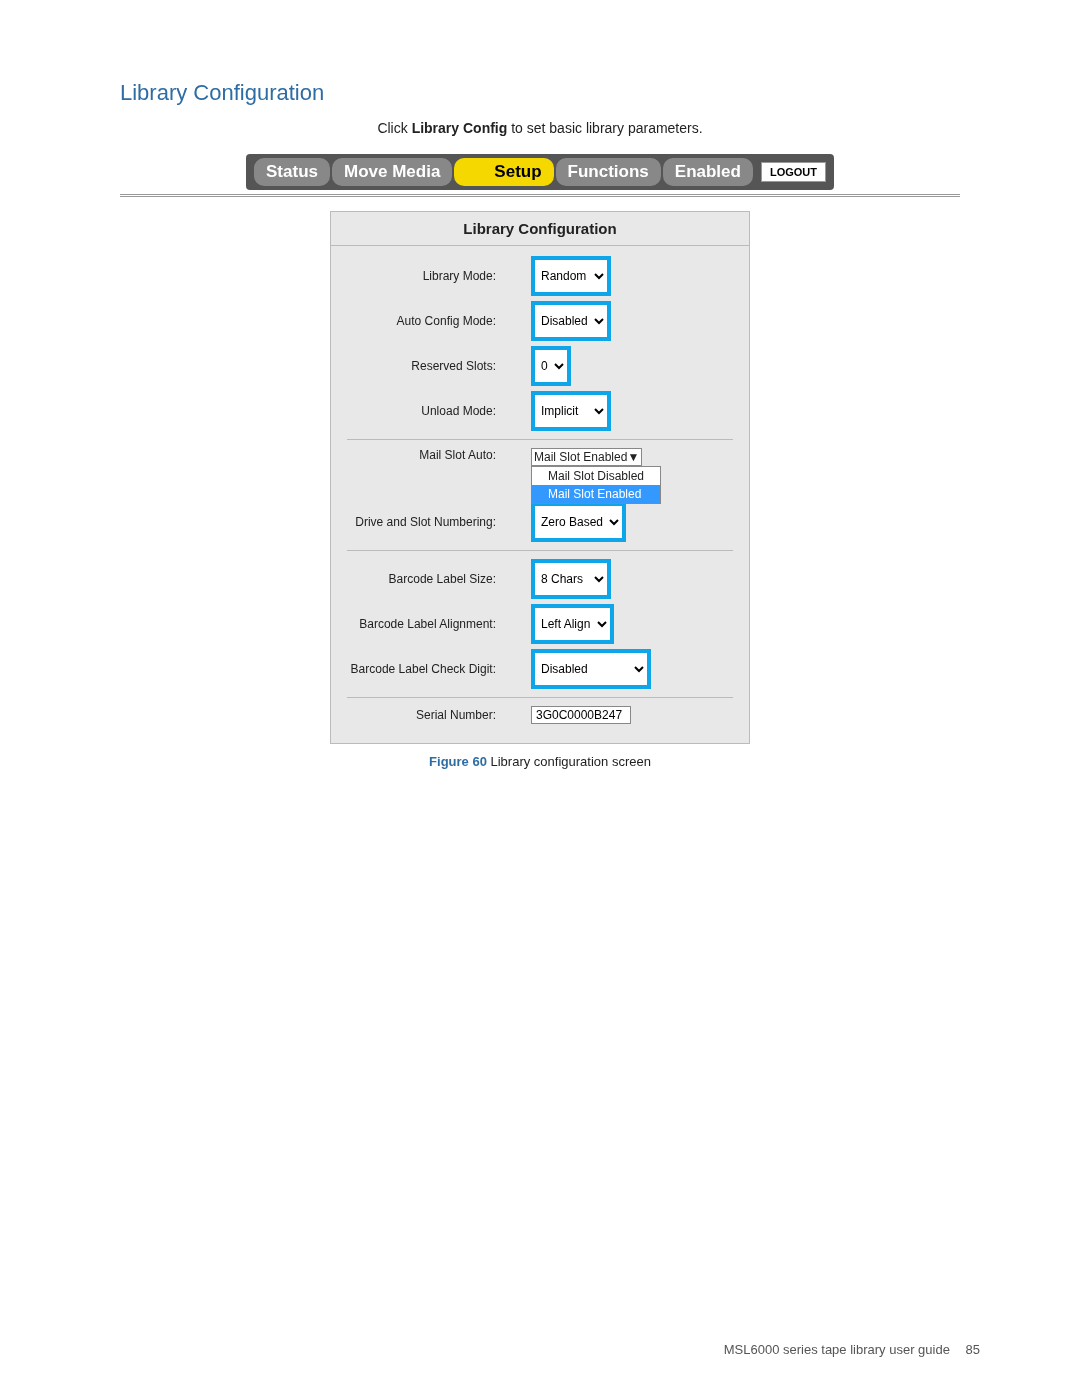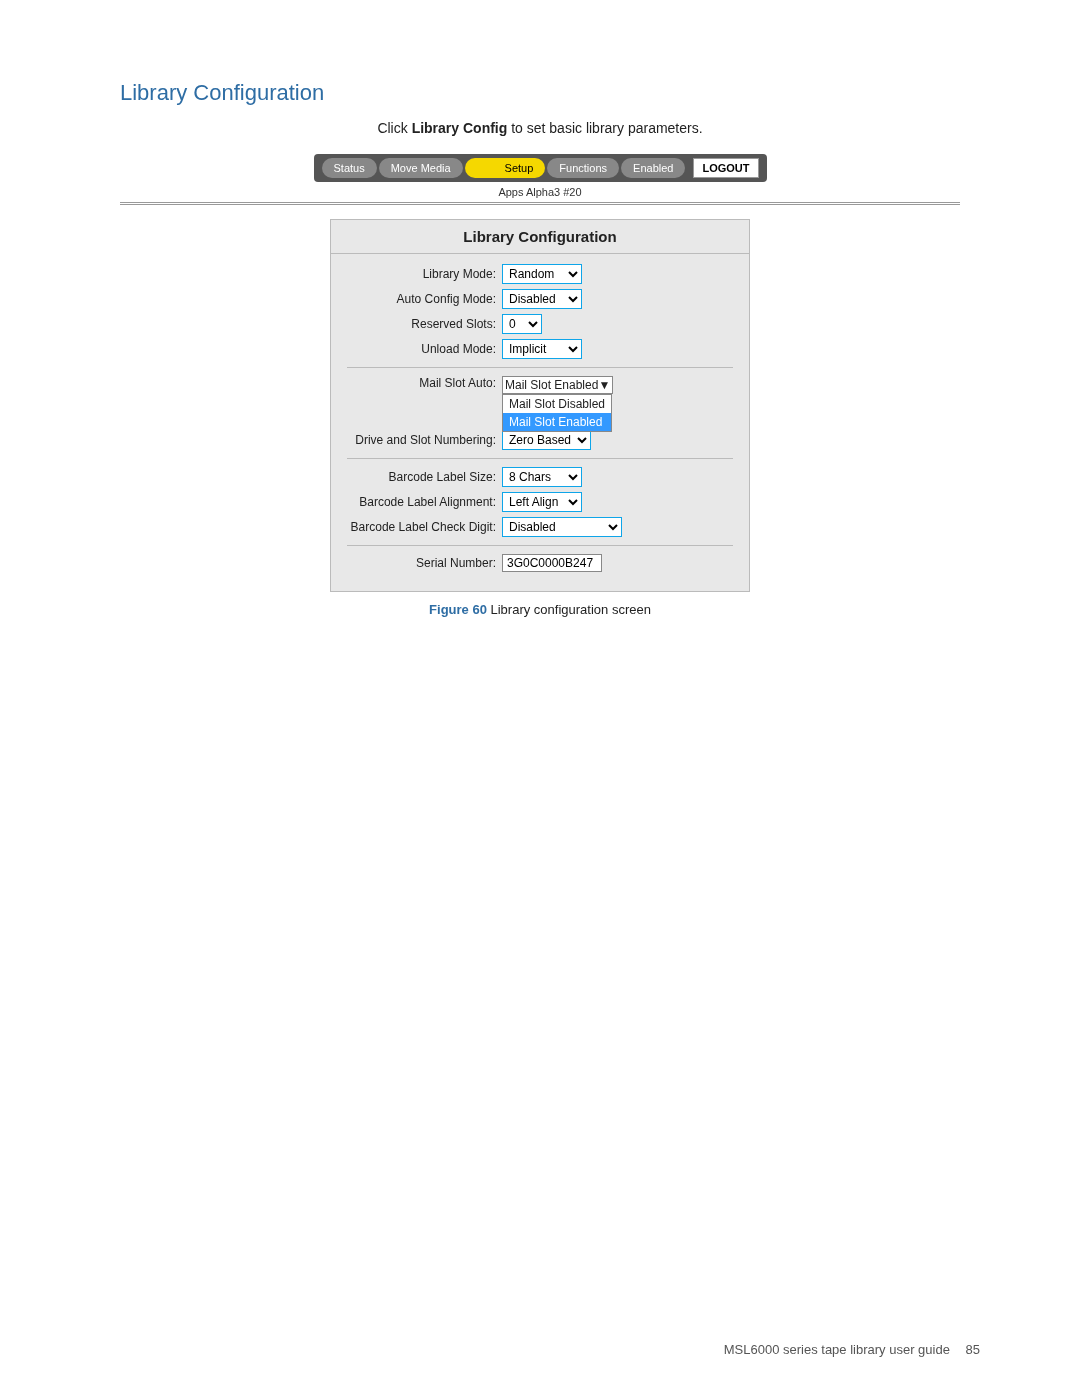--- a/index.html
+++ b/index.html
@@ -44,23 +44,23 @@
       background: #555;
       padding: 4px 8px;
       border-radius: 4px;
     }
     .nav-btn {
       background: #888;
       color: #fff;
       border: none;
       border-radius: 10px;
       padding: 4px 12px;
-      font-size: 11px;
+      font-size: 17px;
       cursor: pointer;
-      font-weight: normal;
+      font-weight: bold;
     }
     .nav-btn.active {
       background: #f5d800;
       color: #000;
       padding-left: 40px;
     }
     .logout-btn {
       background: #fff;
       color: #000;
       border: 1px solid #999;
@@ -99,32 +99,33 @@
       font-size: 15px;
     }
     .config-body {
       padding: 10px 16px 14px 16px;
     }
     .config-row {
       display: flex;
       align-items: center;
       margin-bottom: 5px;
       font-size: 12px;
+      gap: 29px;
     }
     .config-label {
       text-align: right;
       min-width: 155px;
       padding-right: 6px;
       color: #222;
       font-size: 12px;
     }
     .config-select {
       font-size: 12px;
-      padding: 1px 2px;
-      border: 1px solid #0ea5e9;
+      padding: 8px 2px;
+      border: 4px solid #0ea5e9;
       background: #fff;
       min-width: 80px;
     }
     .config-input {
       font-size: 12px;
       padding: 1px 4px;
       border: 1px solid #888;
       background: #fff;
       width: 100px;
     }
@@ -142,21 +143,21 @@
       position: absolute;
       left: 0;
       top: 100%;
       background: #fff;
       border: 1px solid #888;
       z-index: 10;
       min-width: 100px;
       font-size: 12px;
     }
     .dropdown-popup .dd-item {
-      padding: 2px 6px;
+      padding: 2px 16px;
       cursor: pointer;
       white-space: nowrap;
     }
     .dropdown-popup .dd-item.selected {
       background: #3399ff;
       color: #fff;
     }
     
     .figure-caption {
       margin-top: 10px;
@@ -195,21 +196,20 @@
     <div class="nav-bar">
       <button class="nav-btn">Status</button>
       <button class="nav-btn">Move Media</button>
       <button class="nav-btn active">Setup</button>
       <button class="nav-btn">Functions</button>
       <button class="nav-btn">Enabled</button>
       <button class="logout-btn">LOGOUT</button>
     </div>
   </div>
 
-  <p class="app-label">Apps Alpha3 #20</p>
 
   <hr class="double-rule">
 
   <div class="config-panel">
     <div class="config-panel-header">Library Configuration</div>
     <div class="config-body">
 
       <div class="config-row">
         <span class="config-label">Library Mode:</span>
         <select class="config-select">

